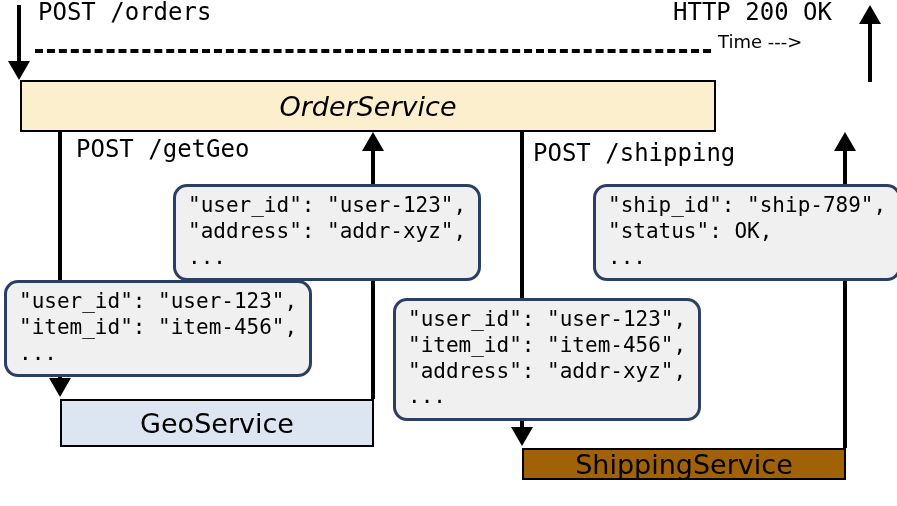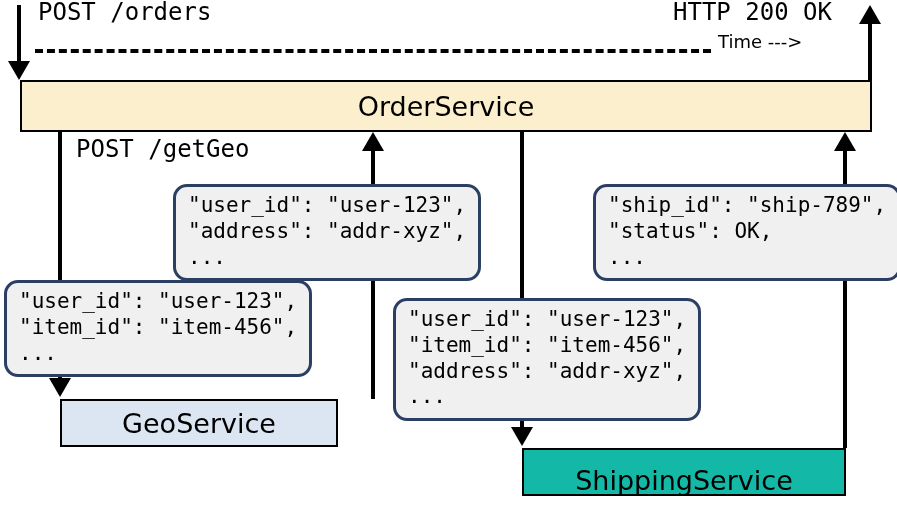--- a/index.html
+++ b/index.html
@@ -27,30 +27,31 @@
   }
   .service-bar .label {
     font-family: "DejaVu Sans", sans-serif;
     font-size: 27px;
     color: #000000;
     line-height: 1;
     white-space: nowrap;
   }
 
   #order-service {
-    left: 20px;  top: 80px;  width: 852px; height: 52px;
+    left: 20px;  top: 80px;  width: 696px; height: 52px;
     background: #fcefcd;
+    font-style: italic;
   }
   #geo-service {
-    left: 60px;  top: 399px; width: 278px; height: 48px;
+    left: 60px;  top: 399px; width: 314px; height: 48px;
     background: #dce6f2;
   }
   #shipping-service {
-    left: 522px; top: 448px; width: 324px; height: 48px;
-    background: #14b8a6;
+    left: 522px; top: 448px; width: 324px; height: 32px;
+    background: #a16207;
     align-items: flex-end;
   }
 
   
   .vline {
     position: absolute;
     width: 4px;
     background: #000000;
   }
 
@@ -135,20 +136,21 @@
 
   <div class="vline" style="left:58px; top:132px; height:248px;"></div>
   <div class="arrow-down" style="left:49px; top:378px;"></div>
   <div class="endpoint-label" id="label-post-getgeo">POST /getGeo</div>
 
   <div class="vline" style="left:371px; top:151px; height:248px;"></div>
   <div class="arrow-up" style="left:362px; top:132px;"></div>
 
   <div class="vline" style="left:520px; top:132px; height:296px;"></div>
   <div class="arrow-down" style="left:511px; top:427px;"></div>
+  <div class="endpoint-label" id="label-post-shipping">POST /shipping</div>
 
   <div class="vline" style="left:843px; top:151px; height:297px;"></div>
   <div class="arrow-up" style="left:834px; top:132px;"></div>
 
   <div class="service-bar" id="geo-service">
     <span class="label">GeoService</span>
   </div>
 
   <div class="service-bar" id="shipping-service">
     <span class="label">ShippingService</span>

